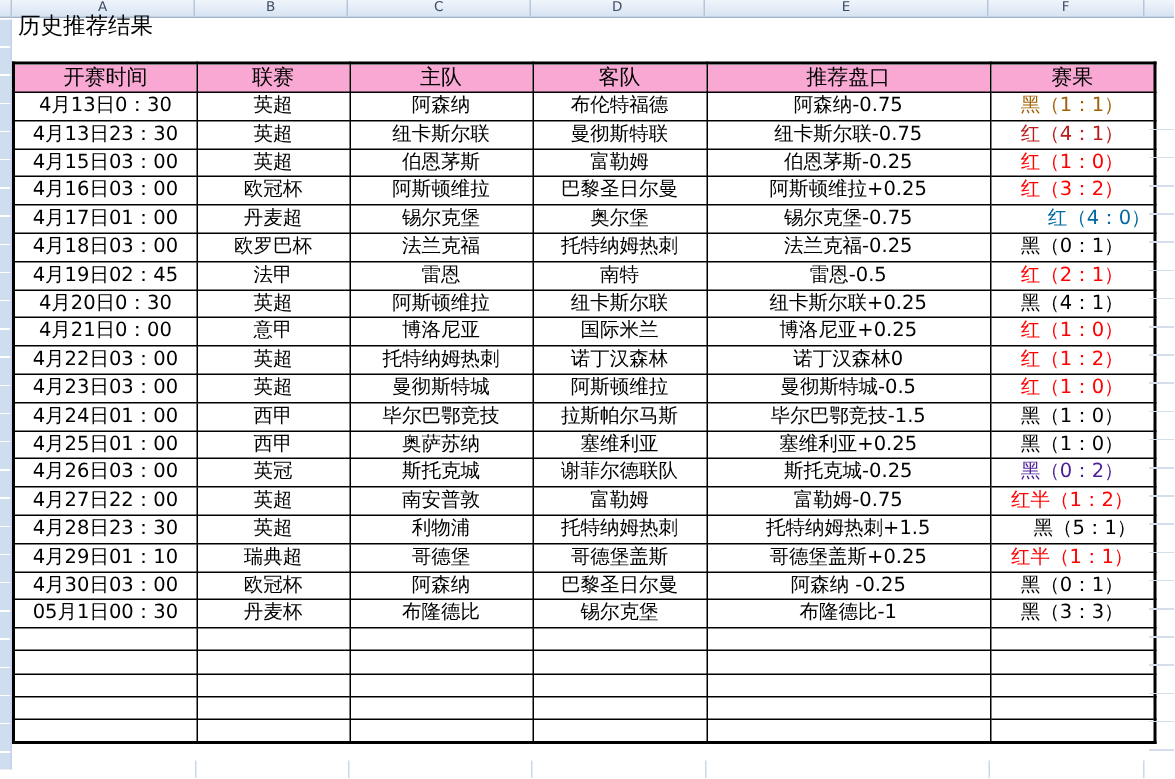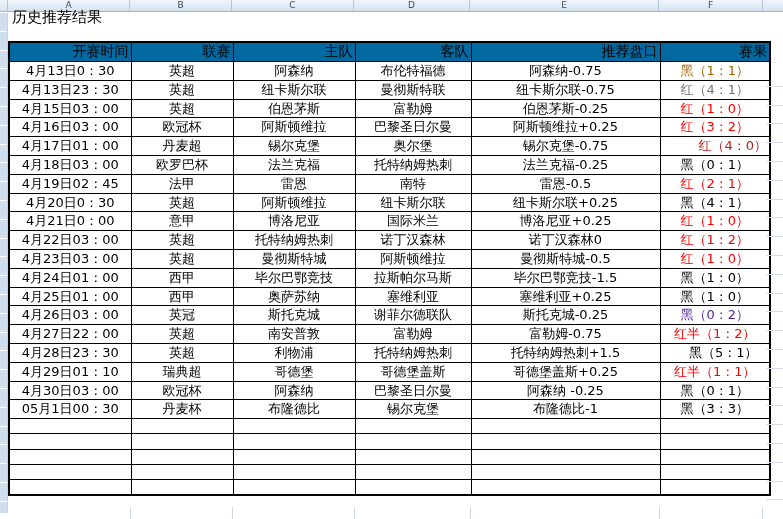--- a/index.html
+++ b/index.html
@@ -21,21 +21,21 @@
   .rowstrip{position:absolute;top:13px;left:0;width:8px;height:500px;
             background:#cfdeee;border-right:1px solid #c3d4e8;box-sizing:border-box;
             background-image:repeating-linear-gradient(to bottom,transparent 0 17.8px,#ffffff 17.8px 18.8px);}
 
   .title{position:absolute;left:12px;top:8px;font-size:15px;color:#000;white-space:nowrap;}
 
   table.results{position:absolute;left:8px;top:41px;border-collapse:collapse;
                 table-layout:fixed;border:2px solid #000;background:#fff;}
   .results th,.results td{border:1px solid #000;text-align:center;padding:0 2px;
                           overflow:hidden;white-space:nowrap;box-sizing:border-box;}
-  .results th{height:14px;background:#0369a1;font-size:14px;font-weight:normal;text-align:right;}
+  .results th{height:14px;background:#f9a8d4;font-size:14px;font-weight:normal;}
   .results td{height:17.8px;font-size:13px;line-height:17.8px;}
   .results tr.empty td{height:15.2px;}
 
   
   .right-grid{position:absolute;left:766px;top:68px;width:17px;height:437px;
               background:repeating-linear-gradient(to bottom,transparent 0 17.8px,#d5deea 17.8px 18.8px);}
   .vline{position:absolute;top:507px;height:12px;width:1px;background:#cdd8e6;}
 </style>
 </head>
 <body>
@@ -83,21 +83,21 @@
       <td>布伦特福德</td>
       <td>阿森纳-0.75</td>
       <td style="color: #a16207;">黑（1：1）</td>
     </tr>
         <tr>
       <td>4月13日23：30</td>
       <td>英超</td>
       <td>纽卡斯尔联</td>
       <td>曼彻斯特联</td>
       <td>纽卡斯尔联-0.75</td>
-      <td style="color: #737373;">红（4：1）</td>
+      <td style="color: #b91c1c;">红（4：1）</td>
     </tr>
         <tr>
       <td>4月15日03：00</td>
       <td>英超</td>
       <td>伯恩茅斯</td>
       <td>富勒姆</td>
       <td>伯恩茅斯-0.25</td>
       <td style="color: rgb(255, 0, 0);">红（1：0）</td>
     </tr>
         <tr>
@@ -107,21 +107,21 @@
       <td>巴黎圣日尔曼</td>
       <td>阿斯顿维拉+0.25</td>
       <td style="color: rgb(255, 0, 0); margin-left: 42px;">红（3：2）</td>
     </tr>
         <tr>
       <td>4月17日01：00</td>
       <td>丹麦超</td>
       <td>锡尔克堡</td>
       <td>奥尔堡</td>
       <td>锡尔克堡-0.75</td>
-      <td style="color: #b91c1c; padding-left: 38px;">红（4：0）</td>
+      <td style="color: #0369a1; padding-left: 38px;">红（4：0）</td>
     </tr>
         <tr>
       <td>4月18日03：00</td>
       <td>欧罗巴杯</td>
       <td>法兰克福</td>
       <td>托特纳姆热刺</td>
       <td>法兰克福-0.25</td>
       <td style="color: rgb(0, 0, 0);">黑（0：1）</td>
     </tr>
         <tr>

